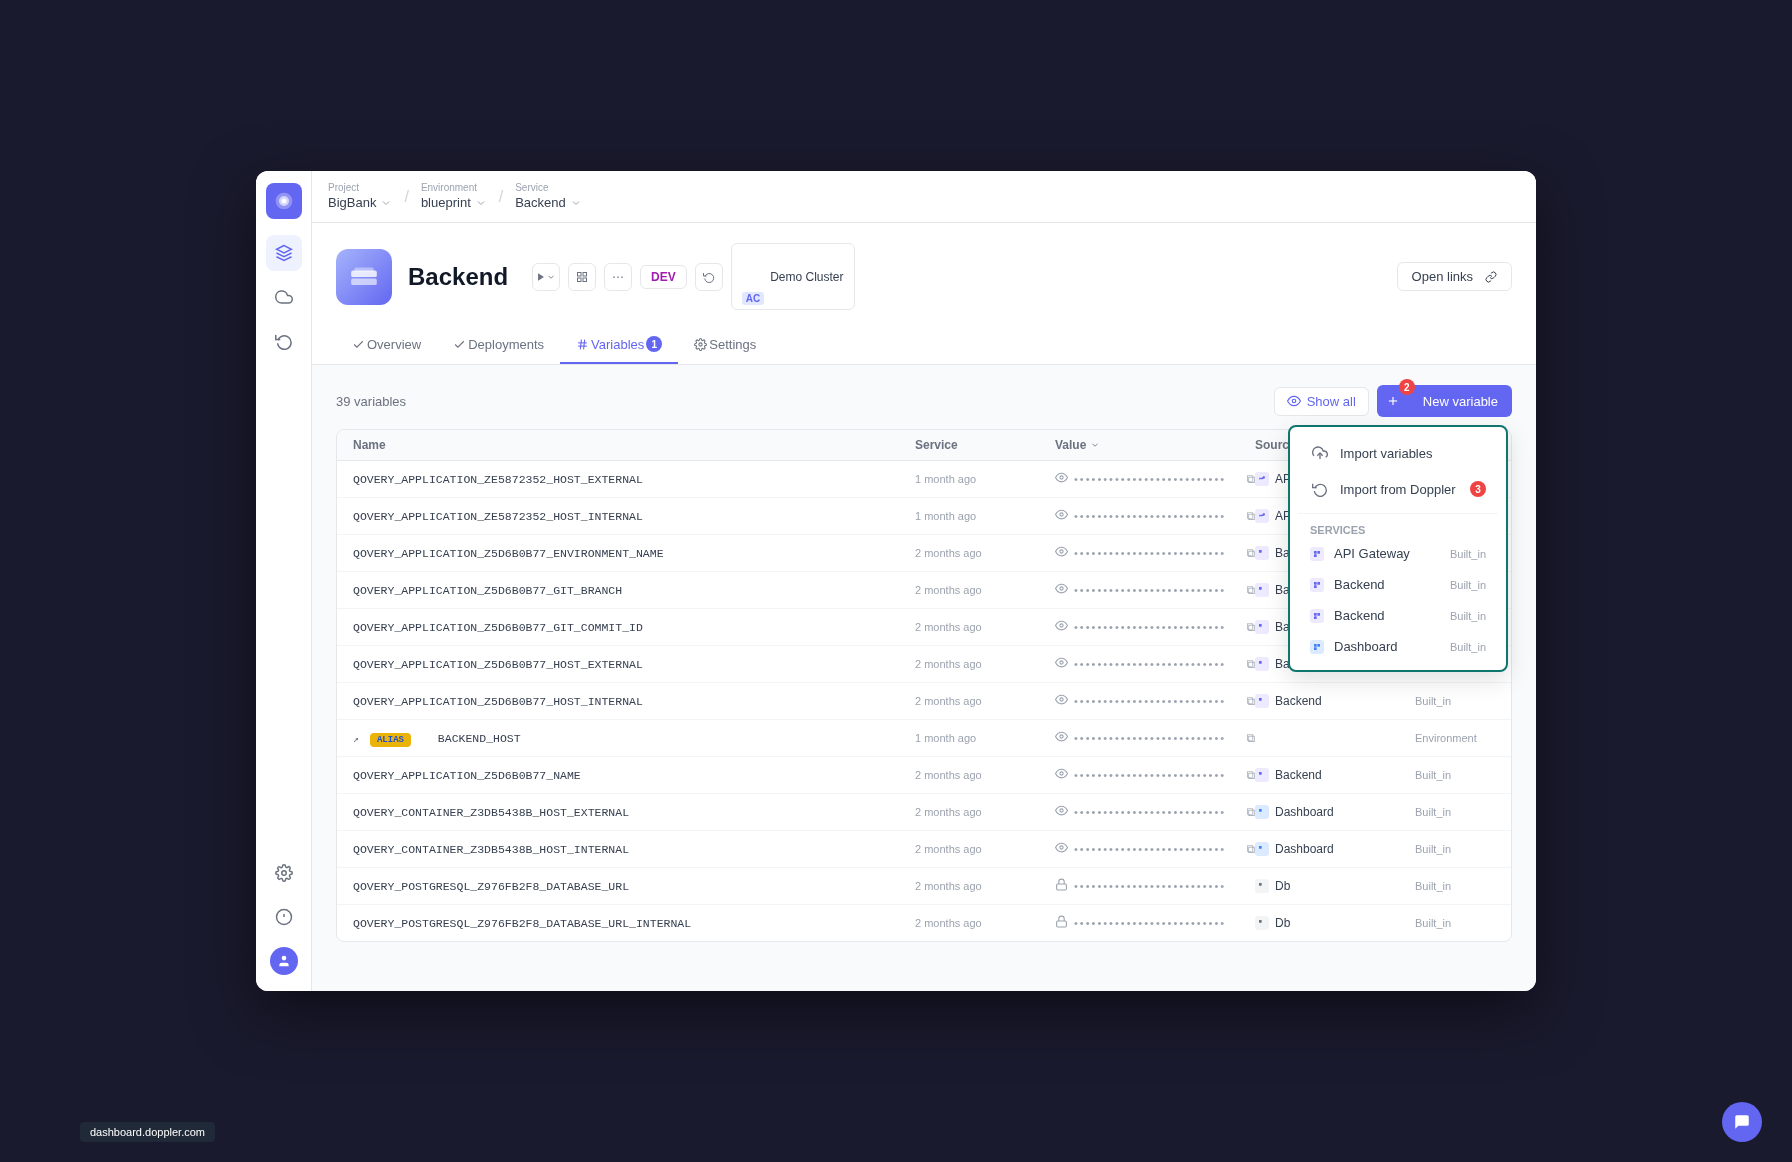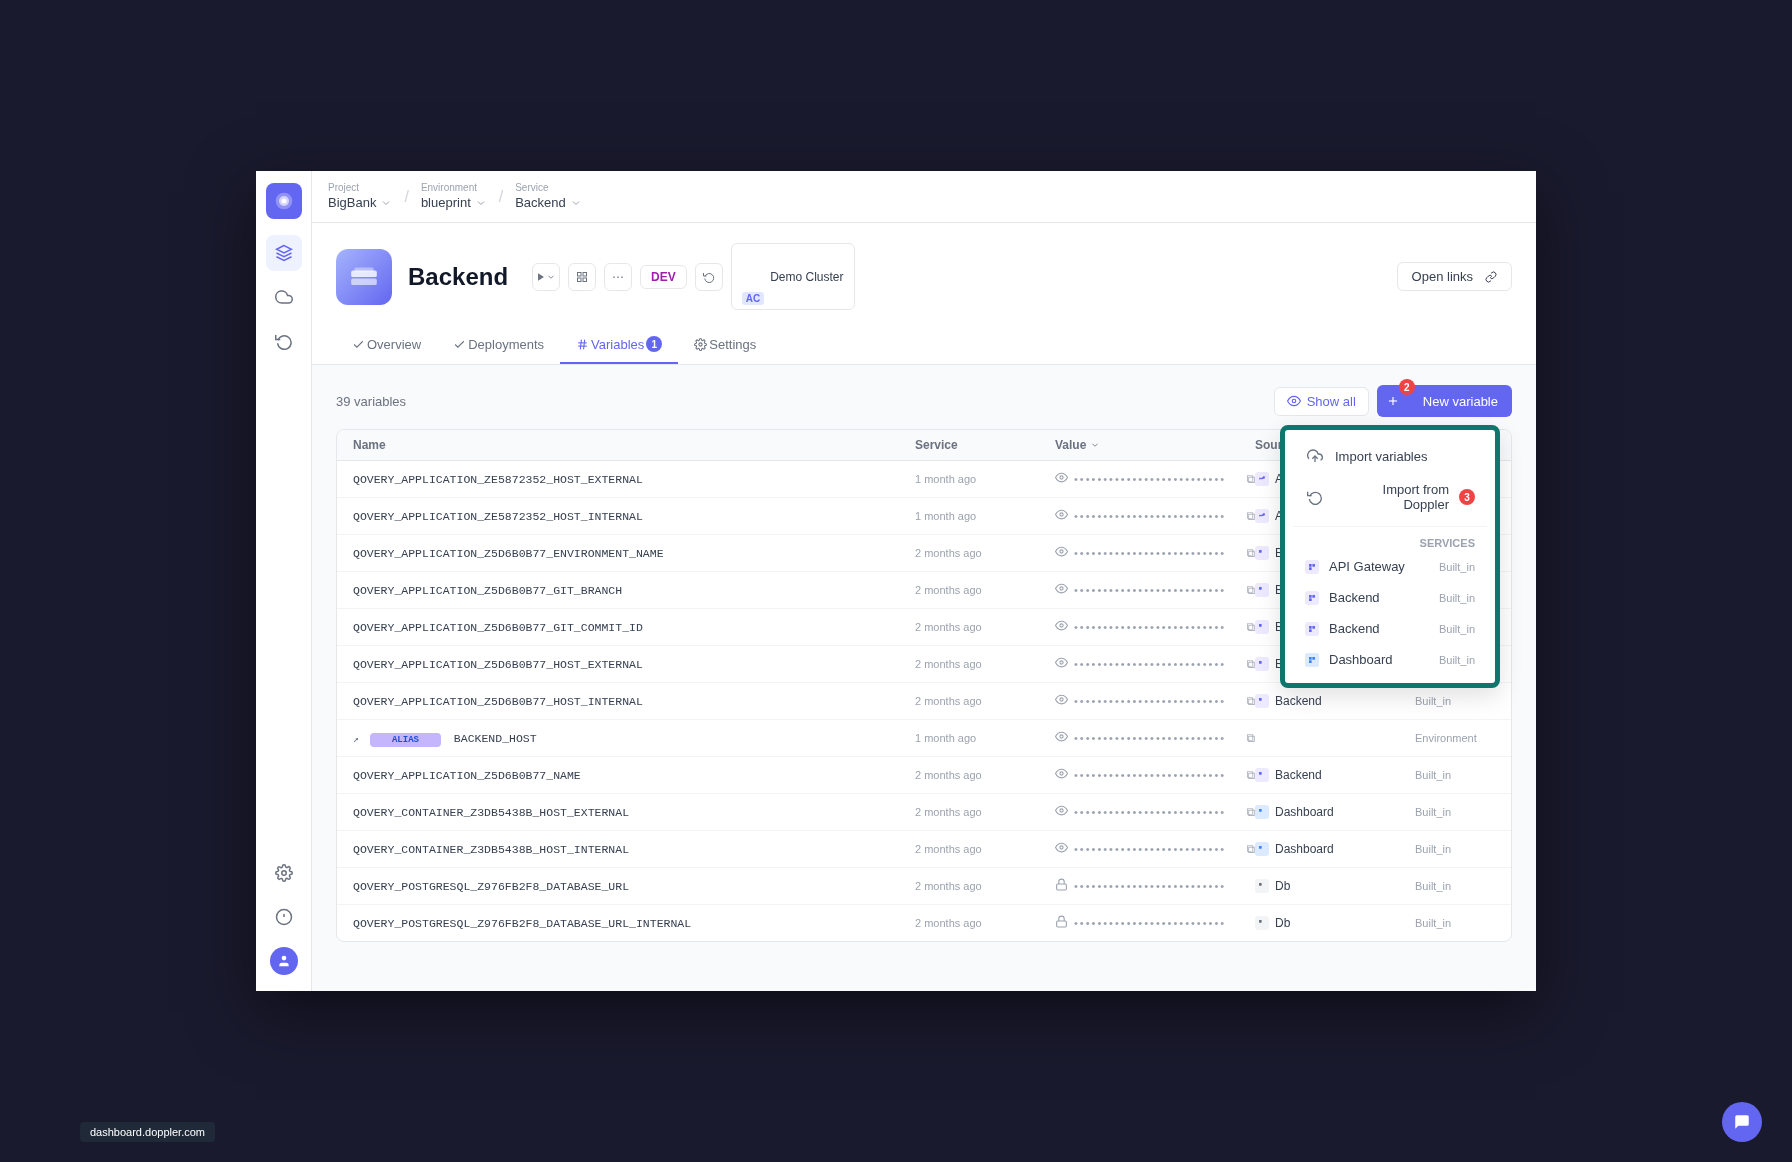--- a/index.html
+++ b/index.html
@@ -9,21 +9,21 @@
       display: flex;
       justify-content: center;
       align-items: center;
       min-height: 100vh;
       overflow: hidden;
     }
     .app-container {
       width: 1280px;
       height: 820px;
       background: #fff;
-      border-radius: 0;
+      border-radius: 12px;
       display: flex;
       overflow: hidden;
       box-shadow: 0 20px 60px rgba(0,0,0,0.5);
     }
     
     .sidebar {
       width: 56px;
       background: #fff;
       border-right: 1px solid #e5e7eb;
       display: flex;
@@ -353,28 +353,28 @@
     .var-row:last-child {
       border-bottom: none;
     }
     .var-name {
       font-family: 'Courier New', monospace;
       font-size: 11.5px;
       color: #374151;
       font-weight: 500;
     }
     .var-alias-badge {
-      background: #c4b5fd;
+      background: #eab308;
       color: #1d4ed8;
       font-size: 9px;
       font-weight: 700;
-      padding: 2px 22px;
+      padding: 2px 7px;
       border-radius: 4px;
       text-transform: uppercase;
-      margin-right: 6px;
+      margin-right: 20px;
     }
     .var-update {
       font-size: 11px;
       color: #9ca3af;
     }
     .var-value-cell {
       display: flex;
       align-items: center;
       gap: 6px;
     }
@@ -635,21 +635,21 @@
                       <line x1="12" y1="5" x2="12" y2="19"></line>
                       <line x1="5" y1="12" x2="19" y2="12"></line>
                     </svg>
                   <span class="badge">2</span>
                 </button>
                 <button class="new-var-btn">
                   <span>New variable</span>
                 </button>
               </div>
 
-              <div style="position:absolute;top:40px;right:12px;z-index:100;background:#fff;border:5px solid #0f766e;border-radius:8px;box-shadow:0 8px 24px rgba(0,0,0,0.12);padding:8px;min-width:220px;text-align:right;">
+              <div style="position:absolute;top:40px;right:4px;z-index:100;background:#fff;border:2px solid #0f766e;border-radius:8px;box-shadow:0 8px 24px rgba(0,0,0,0.12);padding:8px;min-width:220px;">
                 <div class="dropdown-item">
                   <span class="item-icon">
                     <svg width="16" height="16" viewBox="0 0 24 24" fill="none" stroke="#6b7280" stroke-width="2">
                       <polyline points="16 16 12 12 8 16"></polyline>
                         <line x1="12" y1="12" x2="12" y2="21"></line>
                       <path d="M20.39 18.39A5 5 0 0 0 18 9h-1.26A8 8 0 1 0 3 16.3"></path>
                     </svg>
                   </span>
                   <span>Import variables</span>
                 </div>

